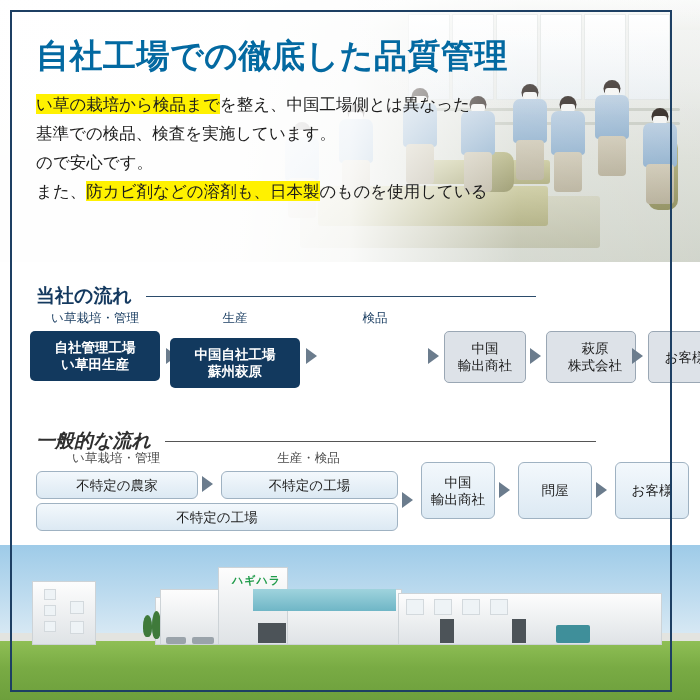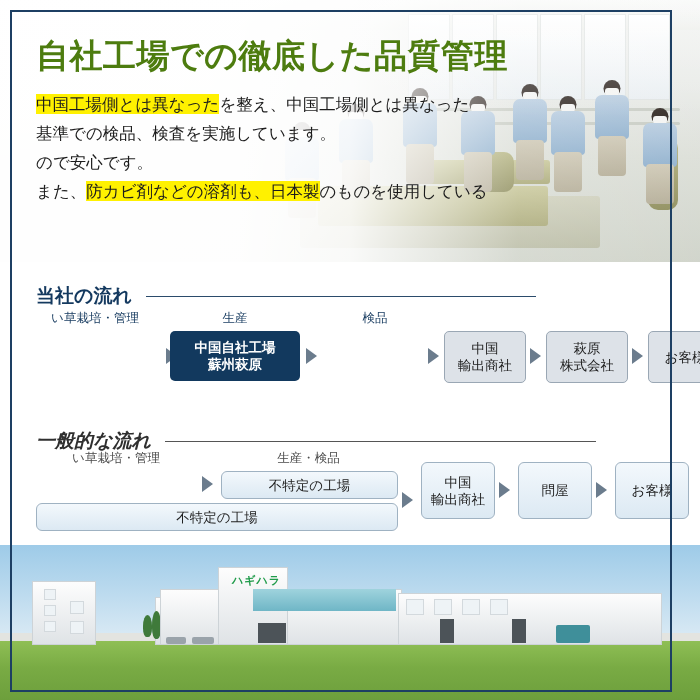--- a/index.html
+++ b/index.html
@@ -37,21 +37,21 @@
   
   .tp-fade{position:absolute;inset:0;background:
       linear-gradient(90deg,rgba(255,255,255,.985) 0%,rgba(255,255,255,.975) 34%,
       rgba(255,255,255,.88) 50%,rgba(255,255,255,.52) 62%,rgba(255,255,255,.16) 74%,
       rgba(255,255,255,.05) 100%);}
   .tp-fade2{position:absolute;inset:0;background:
       linear-gradient(180deg,rgba(255,255,255,.30),rgba(255,255,255,0) 45%);}
 
   
   #title{position:absolute;left:36px;top:34px;font-size:33px;font-weight:bold;
-      color:#4d7c0f;letter-spacing:.5px;white-space:nowrap;}
+      color:#0369a1;letter-spacing:.5px;white-space:nowrap;}
   #body{position:absolute;left:36px;top:90px;width:470px;}
   .bl{font-size:16.5px;color:#1c1c1c;line-height:29px;white-space:nowrap;}
   .hl{background:#fff100;padding:1px 0;}
 
   
   .sec{position:absolute;display:flex;align-items:center;}
   .sec .lbl{font-size:19px;font-weight:bold;white-space:nowrap;}
   .sec .rule{height:1px;margin-left:14px;}
   #sec1{left:36px;top:283px;width:500px;}
   #sec1 .lbl{color:#14395f;}
@@ -183,21 +183,21 @@
     </div>
 
     <div class="tp-fade"></div>
     <div class="tp-fade2"></div>
   </div>
 
   <div id="title">自社工場での徹底した品質管理</div>
 
   <div id="body">
     <div class="bl">
-      <span class="hl">中国工場側とは異なった</span><span>を整え、中国工場側とは異なった</span>
+      <span class="hl">い草の栽培から検品まで</span><span>を整え、中国工場側とは異なった</span>
     </div>
     <div class="bl">
       <span>基準での検品、検査を実施しています。</span>
     </div>
     <div class="bl">
       <span>ので安心です。</span>
     </div>
     <div class="bl">
       <span>また、</span><span class="hl">防カビ剤などの溶剤も、</span><span class="hl">日本製</span><span>のものを使用している</span>
     </div>
@@ -206,41 +206,47 @@
   <div class="sec" id="sec1">
     <span class="lbl">当社の流れ</span>
     <span class="rule"></span>
   </div>
 
   <div id="flow1">
     <div class="cap" style="left:0;width:130px;">い草栽培・管理</div>
     <div class="cap" style="left:140px;width:130px;">生産</div>
     <div class="cap" style="left:280px;width:130px;">検品</div>
 
+    <div class="bx dark" style="left:0;width:130px;height:50px;">
+      <div class="t">
+        <span>自社管理工場</span><br>
+        <span>い草田生産</span>
+      </div>
+    </div>
     <div class="arw" style="left:136px;top:38px;"></div>
 
-    <div class="bx dark" style="left:140px;width:130px;height:50px;">
+    <div class="bx dark" style="left:140px;width:130px;height:50px;margin-top:7px;">
       <div class="t">
         <span>中国自社工場</span><br>
         <span>蘇州萩原</span>
       </div>
     </div>
     <div class="arw" style="left:276px;top:38px;"></div>
 
     <div class="arw" style="left:398px;top:38px;"></div>
 
     <div class="bx grey" style="left:414px;width:80px;height:50px;">
       <div class="t">
         <span>中国</span><br>
         <span>輸出商社</span>
       </div>
     </div>
     <div class="arw" style="left:500px;top:38px;"></div>
 
-    <div class="bx grey" style="left:516px;width:80px;height:50px;">
+    <div class="bx grey" style="left:516px;width:80px;height:50px;padding-left:8px;">
       <div class="t">
         <span>萩原</span><br>
         <span>株式会社</span>
       </div>
     </div>
     <div class="arw" style="left:602px;top:38px;"></div>
 
     <div class="bx grey" style="left:618px;width:72px;height:50px;">
       <div class="t">お客様</div>
     </div>
@@ -248,20 +254,23 @@
 
   <div class="sec" id="sec2">
     <span class="lbl">一般的な流れ</span>
     <span class="rule"></span>
   </div>
 
   <div id="flow2">
     <div class="cap2" style="left:0;width:160px;">い草栽培・管理</div>
     <div class="cap2" style="left:185px;width:175px;">生産・検品</div>
 
+    <div class="bx2" style="left:0;top:21px;width:160px;height:26px;">
+      <div class="t">不特定の農家</div>
+    </div>
     <div class="arw2" style="left:166px;top:26px;"></div>
     <div class="bx2" style="left:185px;top:21px;width:175px;height:26px;">
       <div class="t">不特定の工場</div>
     </div>
 
     <div class="bx2" style="left:0;top:53px;width:360px;height:26px;">
       <div class="t">不特定の工場</div>
     </div>
     <div class="arw2" style="left:366px;top:42px;"></div>
 

